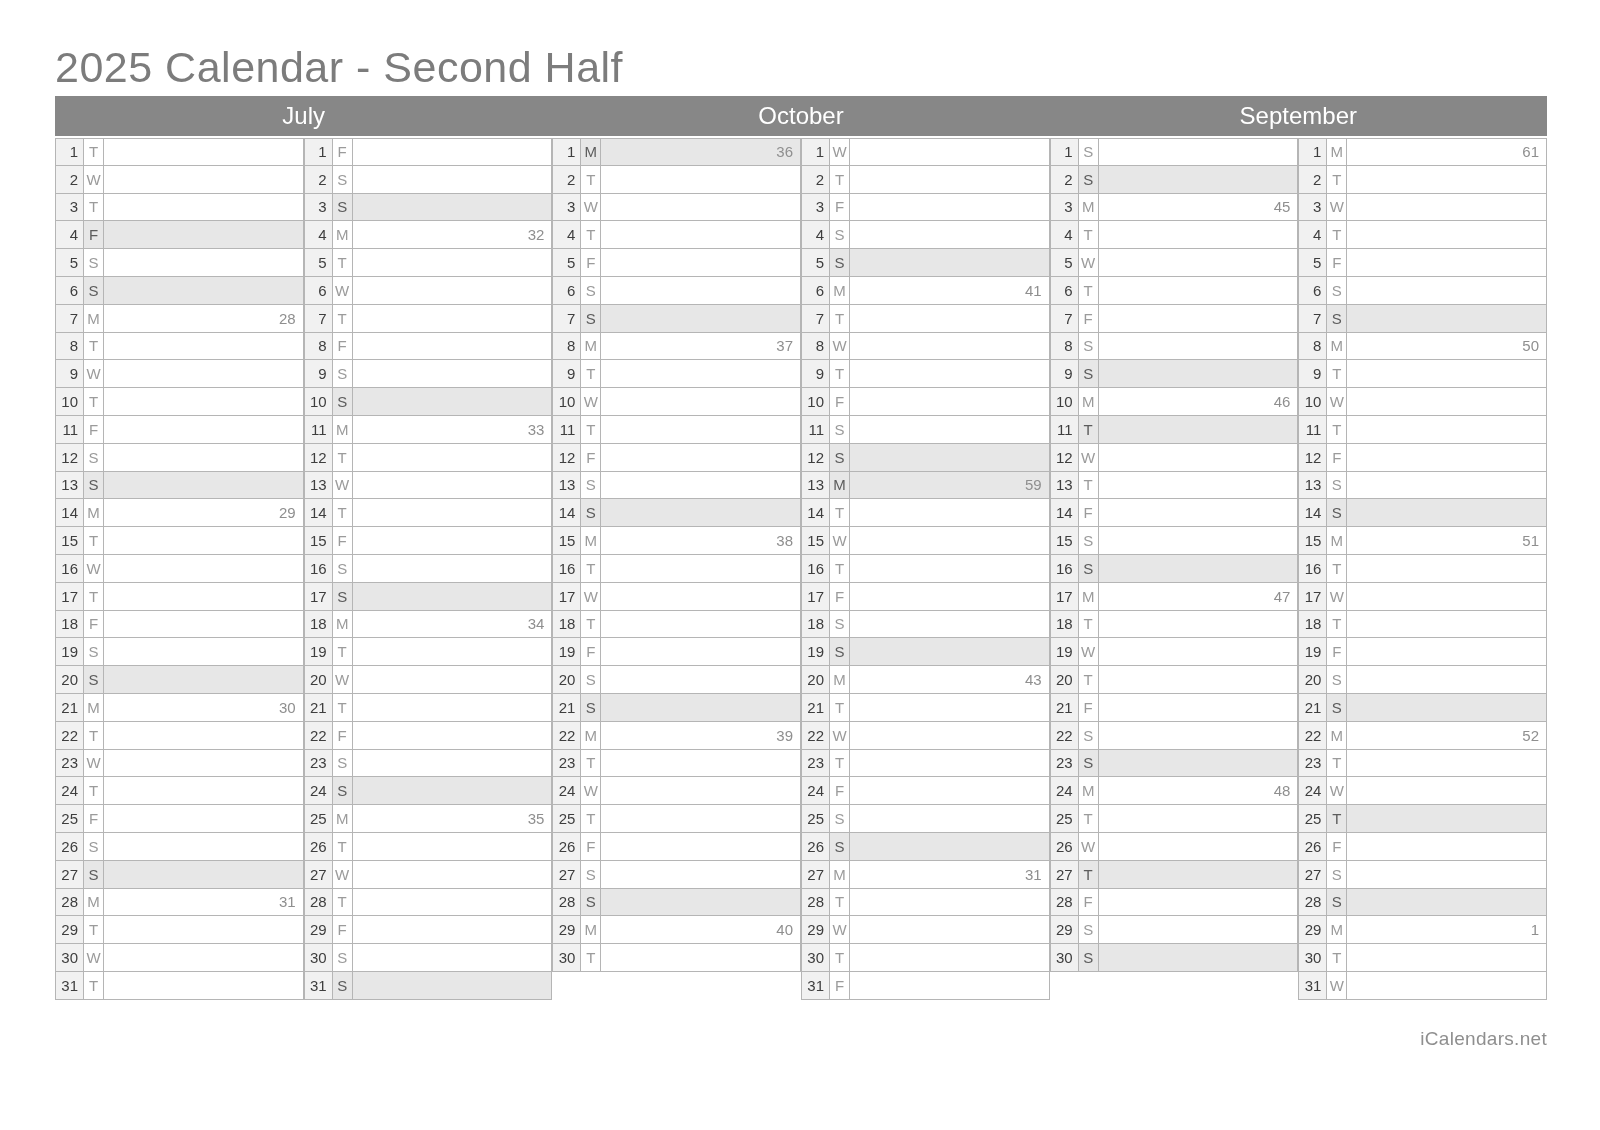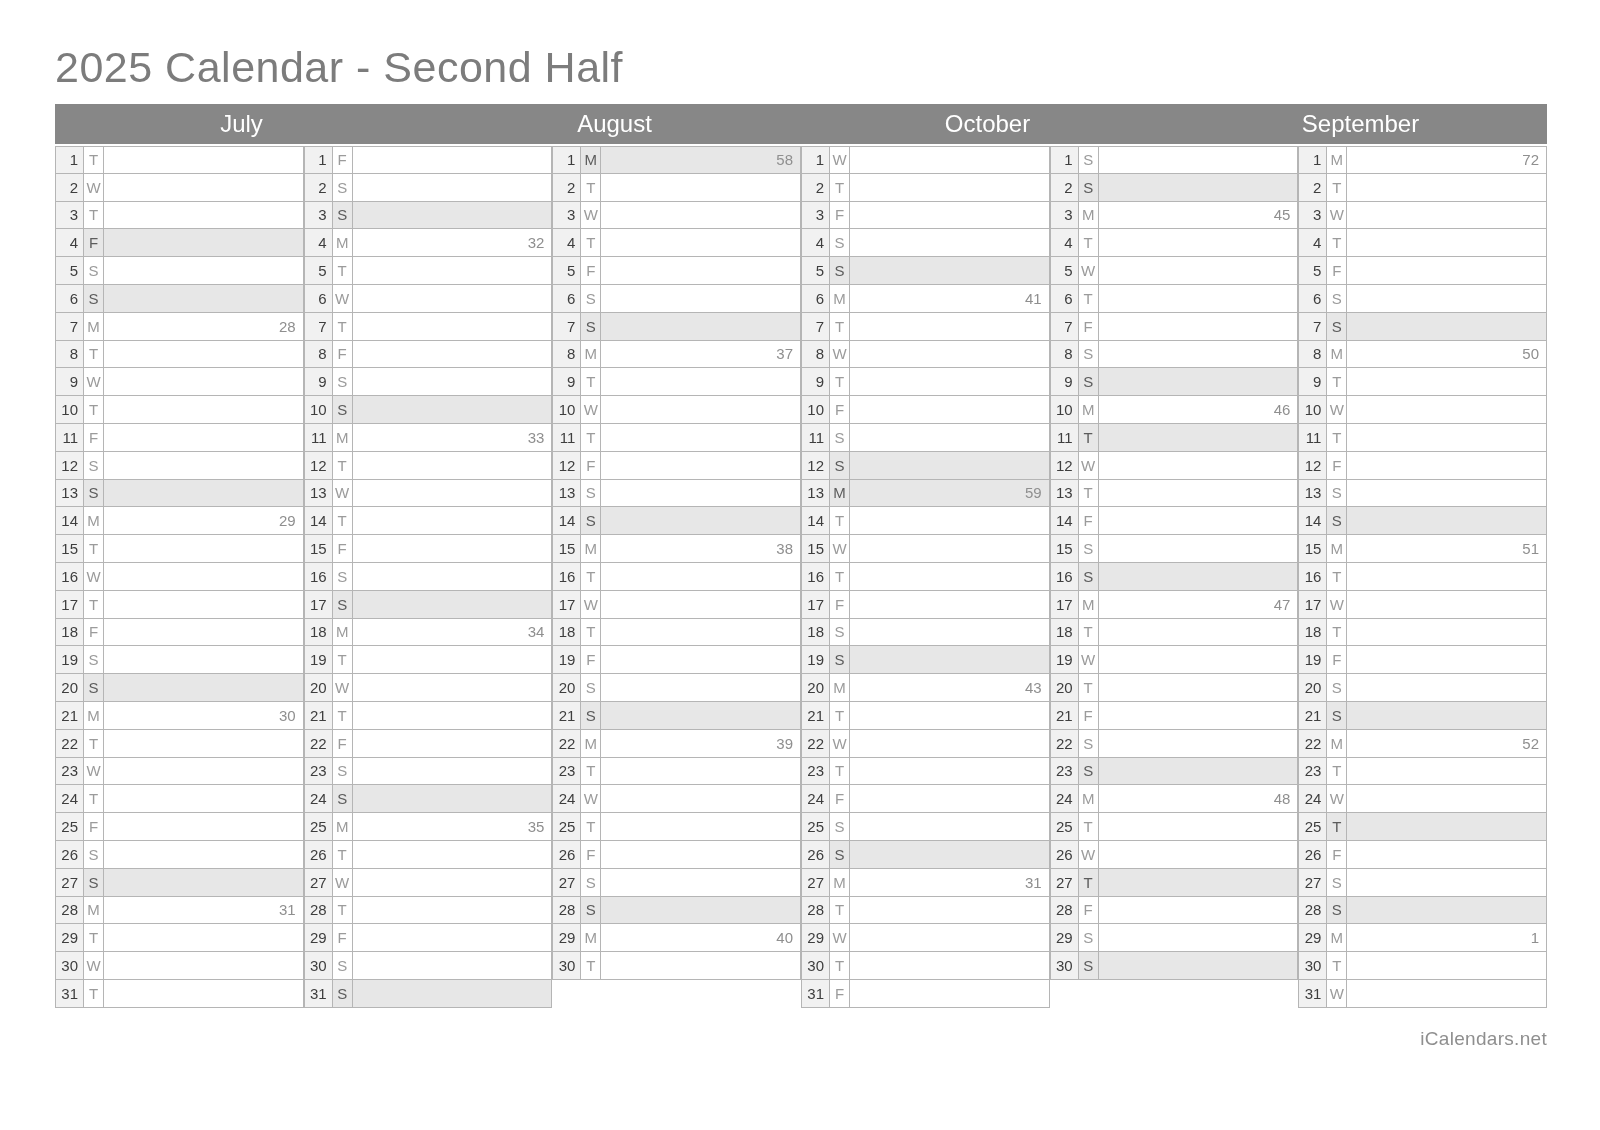--- a/index.html
+++ b/index.html
@@ -19,21 +19,21 @@
   body{
     width:1600px;height:1130px;position:relative;overflow:hidden;
     font-family:"Liberation Sans", sans-serif;
   }
   .page{position:absolute;inset:0;}
   .page-title{
     position:absolute;left:55px;top:46px;
     font-size:43px;font-weight:400;color:var(--title-color);
     letter-spacing:0.5px;line-height:1;white-space:nowrap;
   }
-  .calendar{position:absolute;left:55px;top:104px;width:1492px;}
+  .calendar{position:absolute;left:55px;top:96px;width:1492px;}
   .month-headers{
     display:flex;height:40px;background:var(--header-bg);
   }
   .month-name{
     flex:1;display:flex;align-items:center;justify-content:center;
     color:var(--header-text);font-size:24px;font-weight:400;
   }
   .columns{display:flex;margin-top:2px;align-items:flex-start;}
   .month-col{flex:1;min-width:0;}
   .day-row{
@@ -74,21 +74,20 @@
 </style>
 </head>
 <body>
 
 <div class="page">
   <h1 class="page-title">2025 Calendar - Second Half</h1>
 
   <div class="calendar">
     <div class="month-headers">
         <div class="month-name">July</div>
-        <div class="month-name">August</div>
         <div class="month-name">October</div>
         <div class="month-name">September</div>
       </div>
     <div class="columns">
         <div class="month-col">
           <div class="day-row">
             <div class="c-num">1</div>
             <div class="c-dow">T</div>
             <div class="c-wide">
               <span class="week"></span>
@@ -522,21 +521,21 @@
             <div class="c-wide">
               <span class="week"></span>
             </div>
           </div>
         </div>
         <div class="month-col">
           <div class="day-row shaded">
             <div class="c-num">1</div>
             <div class="c-dow">M</div>
             <div class="c-wide">
-              <span class="week">58</span>
+              <span class="week">36</span>
             </div>
           </div>
           <div class="day-row">
             <div class="c-num">2</div>
             <div class="c-dow">T</div>
             <div class="c-wide">
               <span class="week"></span>
             </div>
           </div>
           <div class="day-row">
@@ -1165,21 +1164,21 @@
             <div class="c-wide">
               <span class="week"></span>
             </div>
           </div>
         </div>
         <div class="month-col">
           <div class="day-row">
             <div class="c-num">1</div>
             <div class="c-dow">M</div>
             <div class="c-wide">
-              <span class="week">72</span>
+              <span class="week">61</span>
             </div>
           </div>
           <div class="day-row">
             <div class="c-num">2</div>
             <div class="c-dow">T</div>
             <div class="c-wide">
               <span class="week"></span>
             </div>
           </div>
           <div class="day-row">

